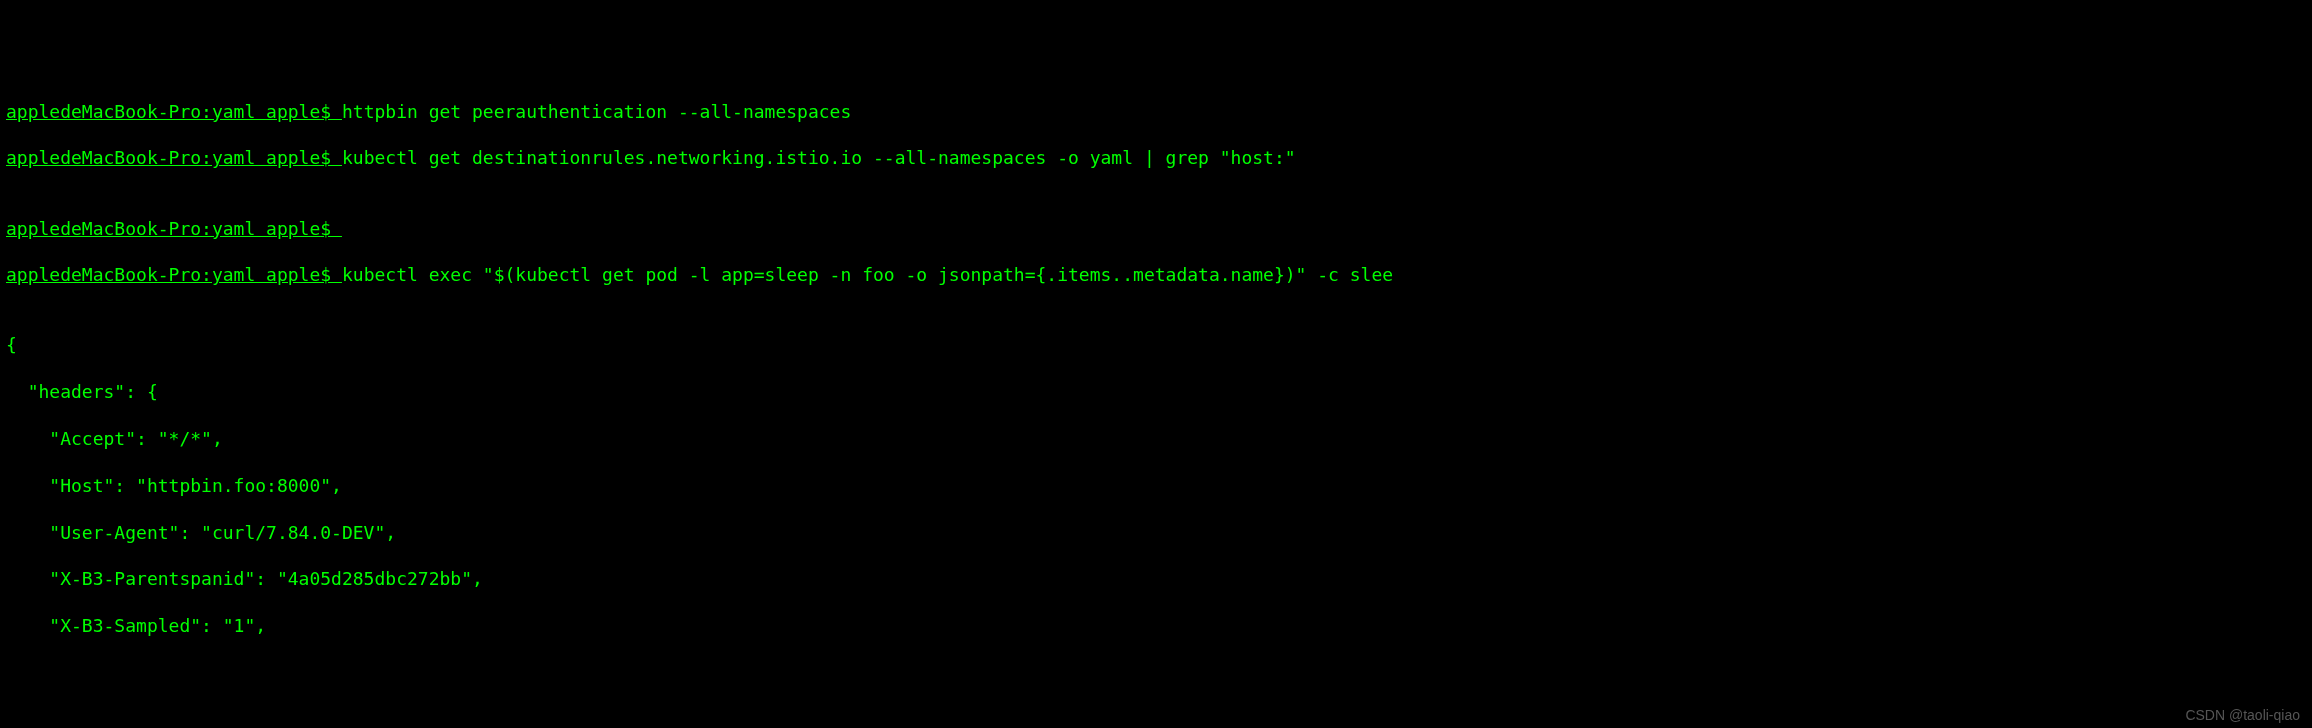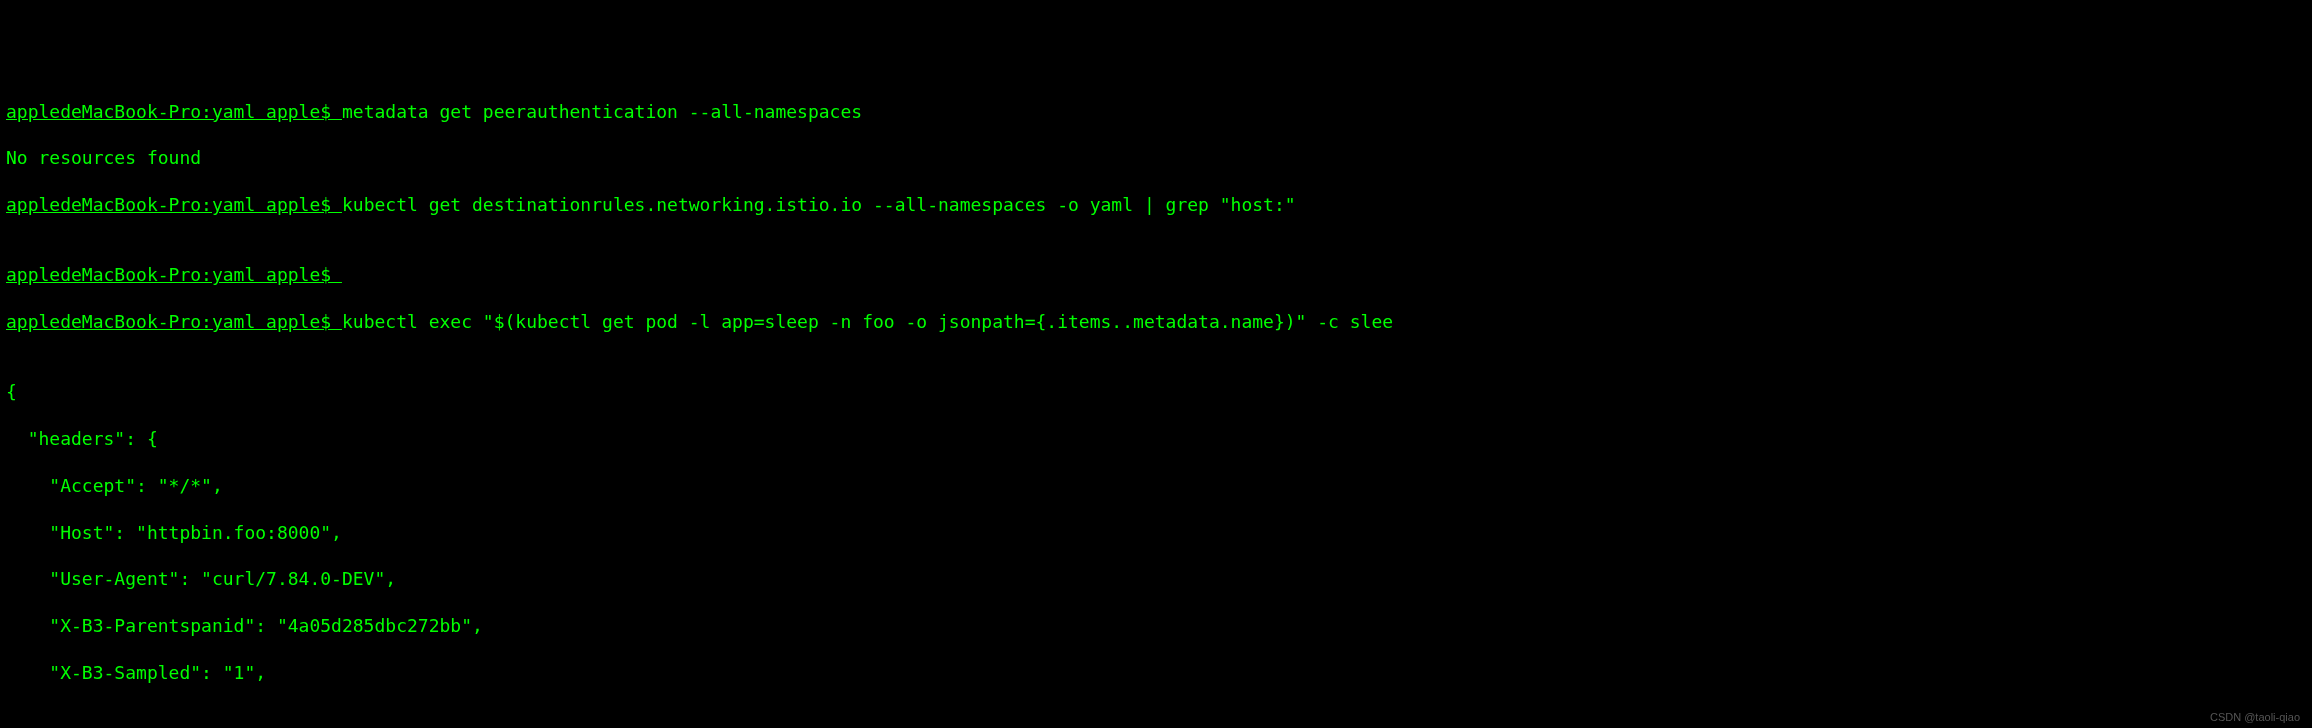--- a/index.html
+++ b/index.html
@@ -31,31 +31,30 @@
       color: #00ff00;
     }
     .output {
       color: #00ff00;
     }
     .watermark {
       position: absolute;
       bottom: 4px;
       right: 12px;
       color: #555555;
-      font-size: 11px;
+      font-size: 14px;
       font-family: Arial, sans-serif;
     }
   </style>
 </head>
 <body>
 
 
 
-<div><span class="terminal-line"><span class="prompt">appledeMacBook-Pro:yaml apple$ </span><span class="cmd">metadata get peerauthentication --all-namespaces</span></span>
-<span class="terminal-line output">No resources found</span>
+<div><span class="terminal-line"><span class="prompt">appledeMacBook-Pro:yaml apple$ </span><span class="cmd">httpbin get peerauthentication --all-namespaces</span></span>
 <span class="terminal-line"><span class="prompt">appledeMacBook-Pro:yaml apple$ </span><span class="cmd">kubectl get destinationrules.networking.istio.io --all-namespaces -o yaml | grep "host:"</span></span>
 <span class="terminal-line output"></span>
 <span class="terminal-line"><span class="prompt">appledeMacBook-Pro:yaml apple$ </span></span>
 <span class="terminal-line"><span class="prompt">appledeMacBook-Pro:yaml apple$ </span><span class="cmd">kubectl exec "$(kubectl get pod -l app=sleep -n foo -o jsonpath={.items..metadata.name})" -c slee</span></span>
 <span class="terminal-line output"></span>
 <span class="terminal-line output">{</span>
 <span class="terminal-line output">  "headers": {</span>
 <span class="terminal-line output">    "Accept": "*/*",</span>
 <span class="terminal-line output">    "Host": "httpbin.foo:8000",</span>
 <span class="terminal-line output">    "User-Agent": "curl/7.84.0-DEV",</span>

